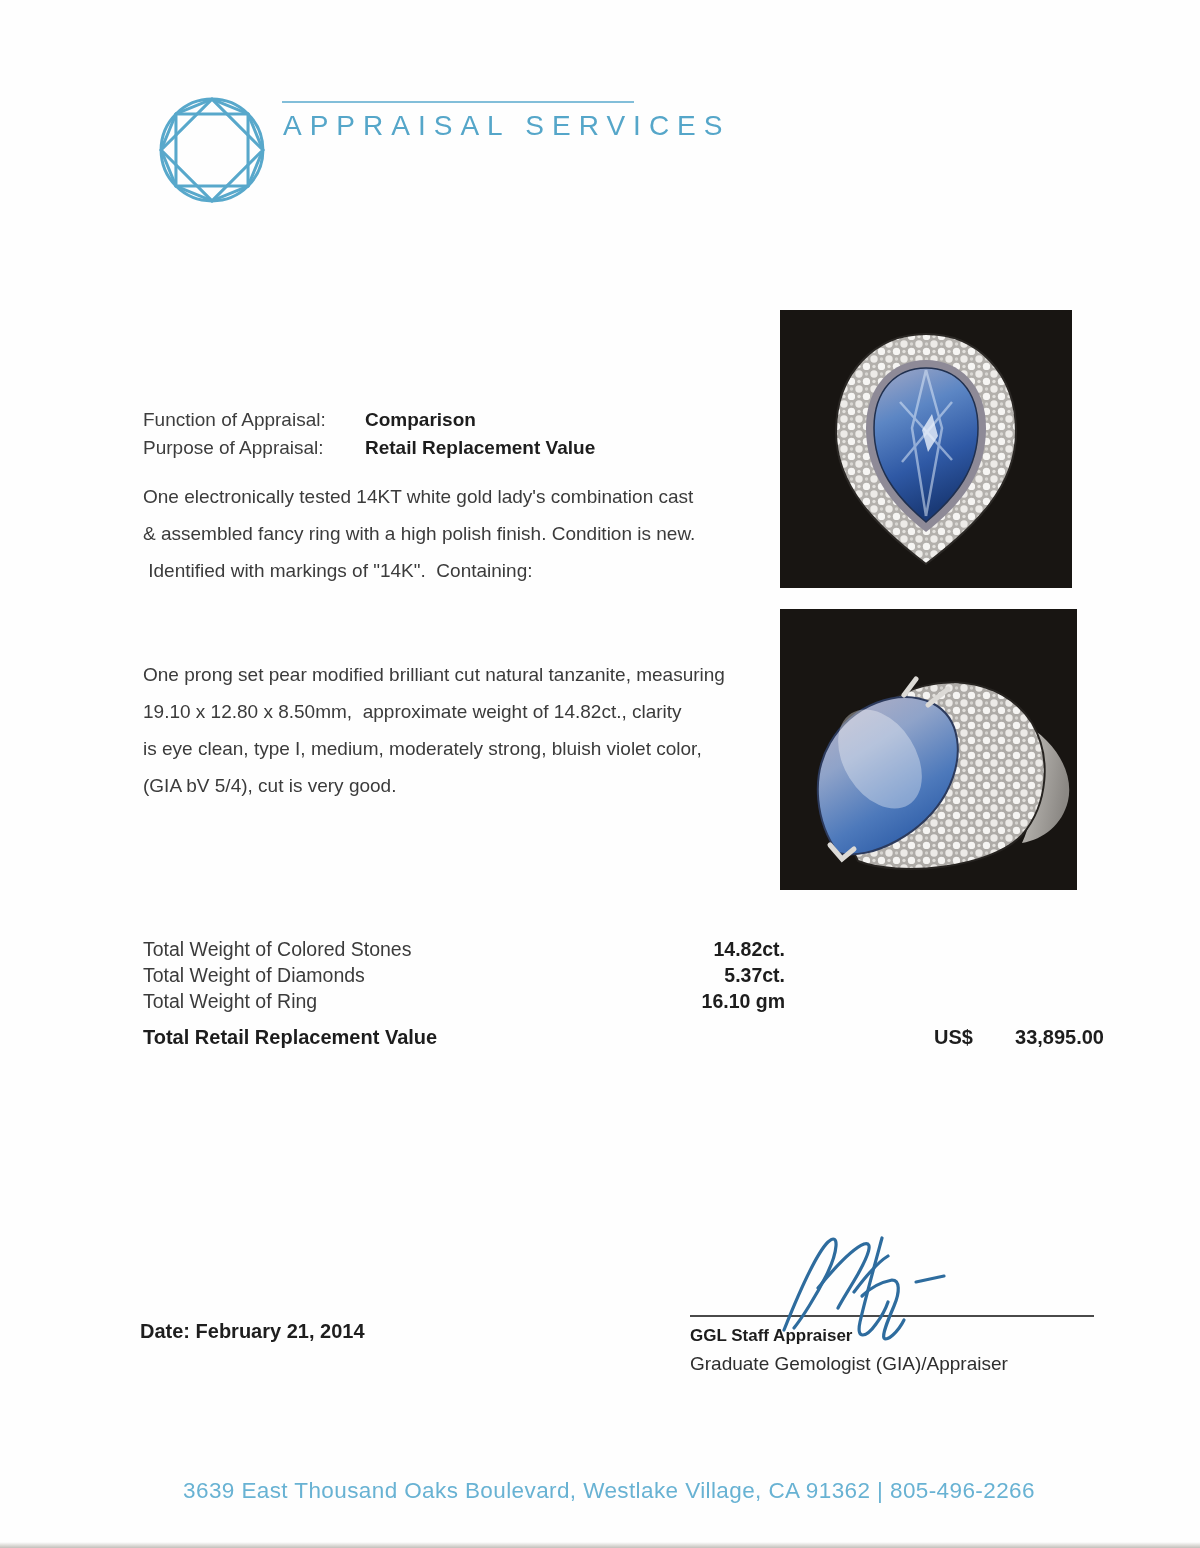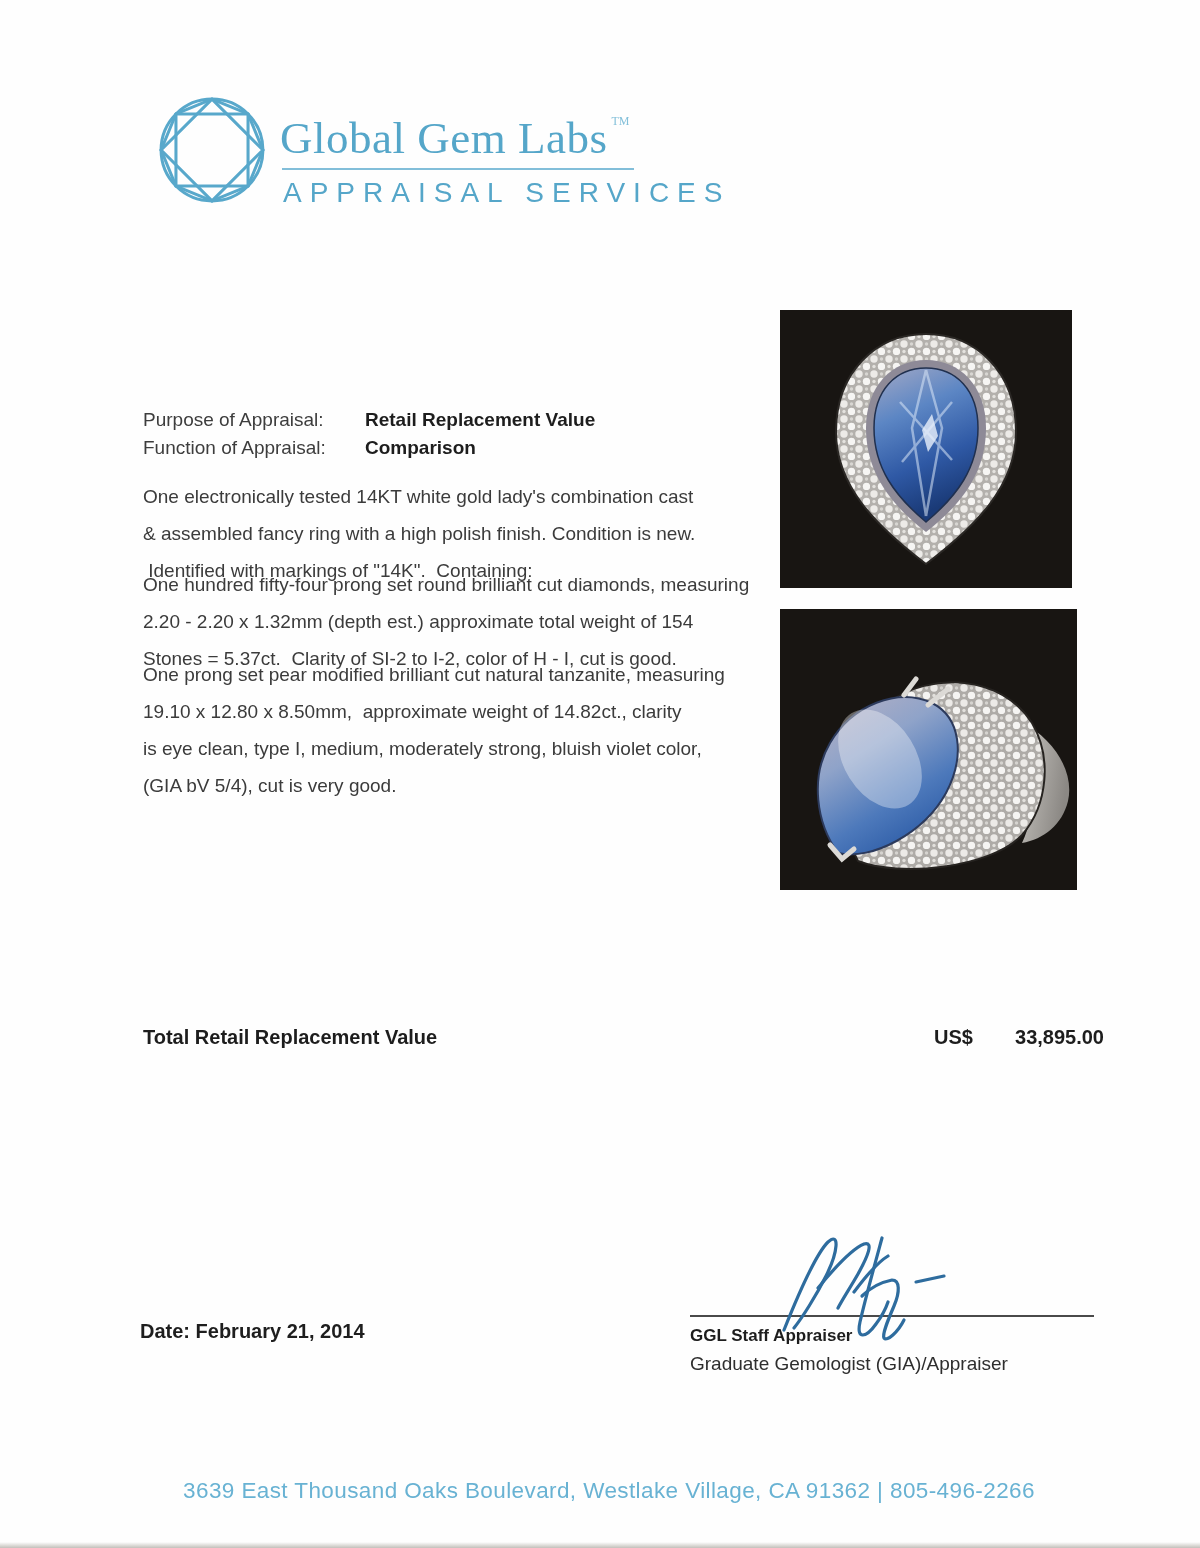--- a/index.html
+++ b/index.html
@@ -65,43 +65,39 @@
       <svg viewBox="0 0 110 110" xmlns="http://www.w3.org/2000/svg">
         <g fill="none" stroke="#58a8cb" stroke-width="3" stroke-linejoin="round">
           <circle cx="55" cy="55" r="50"></circle>
           <polygon points="55,5 105,55 55,105 5,55"></polygon>
           <polygon points="19.6,19.6 90.4,19.6 90.4,90.4 19.6,90.4"></polygon>
           <polygon points="55,5 90.4,19.6 105,55 90.4,90.4 55,105 19.6,90.4 5,55 19.6,19.6"></polygon>
         </g>
       </svg>
     </span>
     <div class="logo-text">
-      <div class="brand"><span>Global Gem Labs</span><span class="tm">TM</span></div>
       <div class="logo-rule"></div>
       <div class="tagline">APPRAISAL SERVICES</div>
     </div>
   </header>
 
   <section class="meta">
+    <div class="meta-row">
+      <span class="meta-label">Function of Appraisal:</span>
+      <span class="meta-value">Comparison</span>
+    </div>
     <div class="meta-row">
       <span class="meta-label">Purpose of Appraisal:</span>
       <span class="meta-value">Retail Replacement Value</span>
     </div>
-    <div class="meta-row">
-      <span class="meta-label">Function of Appraisal:</span>
-      <span class="meta-value">Comparison</span>
-    </div>
   </section>
 
   <div class="para p1">One electronically tested 14KT white gold lady's combination cast
 &amp; assembled fancy ring with a high polish finish. Condition is new.
  Identified with markings of "14K".  Containing:</div>
-  <div class="para p2">One hundred fifty-four prong set round brilliant cut diamonds, measuring
-2.20 - 2.20 x 1.32mm (depth est.) approximate total weight of 154
-Stones = 5.37ct.  Clarity of SI-2 to I-2, color of H - I, cut is good.</div>
   <div class="para p3">One prong set pear modified brilliant cut natural tanzanite, measuring
 19.10 x 12.80 x 8.50mm,  approximate weight of 14.82ct., clarity
 is eye clean, type I, medium, moderately strong, bluish violet color,
 (GIA bV 5/4), cut is very good.</div>
 
   <figure class="photo top-view" style="margin:0;">
     <svg viewBox="0 0 292 278" xmlns="http://www.w3.org/2000/svg">
       <defs>
         <pattern id="pave1" width="15" height="15" patternUnits="userSpaceOnUse">
           <rect width="15" height="15" fill="#b3b0ac"></rect>
@@ -162,20 +158,34 @@
       <ellipse cx="100" cy="150" rx="36" ry="54" fill="#ffffff" opacity="0.35" transform="rotate(-32 100 150)"></ellipse>
 
       <g stroke="#dcdad6" stroke-width="5" fill="none" stroke-linecap="round">
         <path d="M148,96 L168,80"></path>
         <path d="M124,86 L136,70"></path>
         <path d="M50,236 L62,250 L74,240"></path>
       </g>
     </svg>
   </figure>
 
+  <section class="totals">
+    <div class="totals-row">
+      <span class="t-label">Total Weight of Colored Stones</span>
+      <span class="t-value">14.82ct.</span>
+    </div>
+    <div class="totals-row">
+      <span class="t-label">Total Weight of Diamonds</span>
+      <span class="t-value">5.37ct.</span>
+    </div>
+    <div class="totals-row">
+      <span class="t-label">Total Weight of Ring</span>
+      <span class="t-value">16.10 gm</span>
+    </div>
+  </section>
 
   <div class="grand-label">Total Retail Replacement Value</div>
   <div class="grand-value">
     <span>US$</span>
     <span>33,895.00</span>
   </div>
 
   <div class="date-line">Date: February 21, 2014</div>
 
   <div class="sig-rule"></div>

